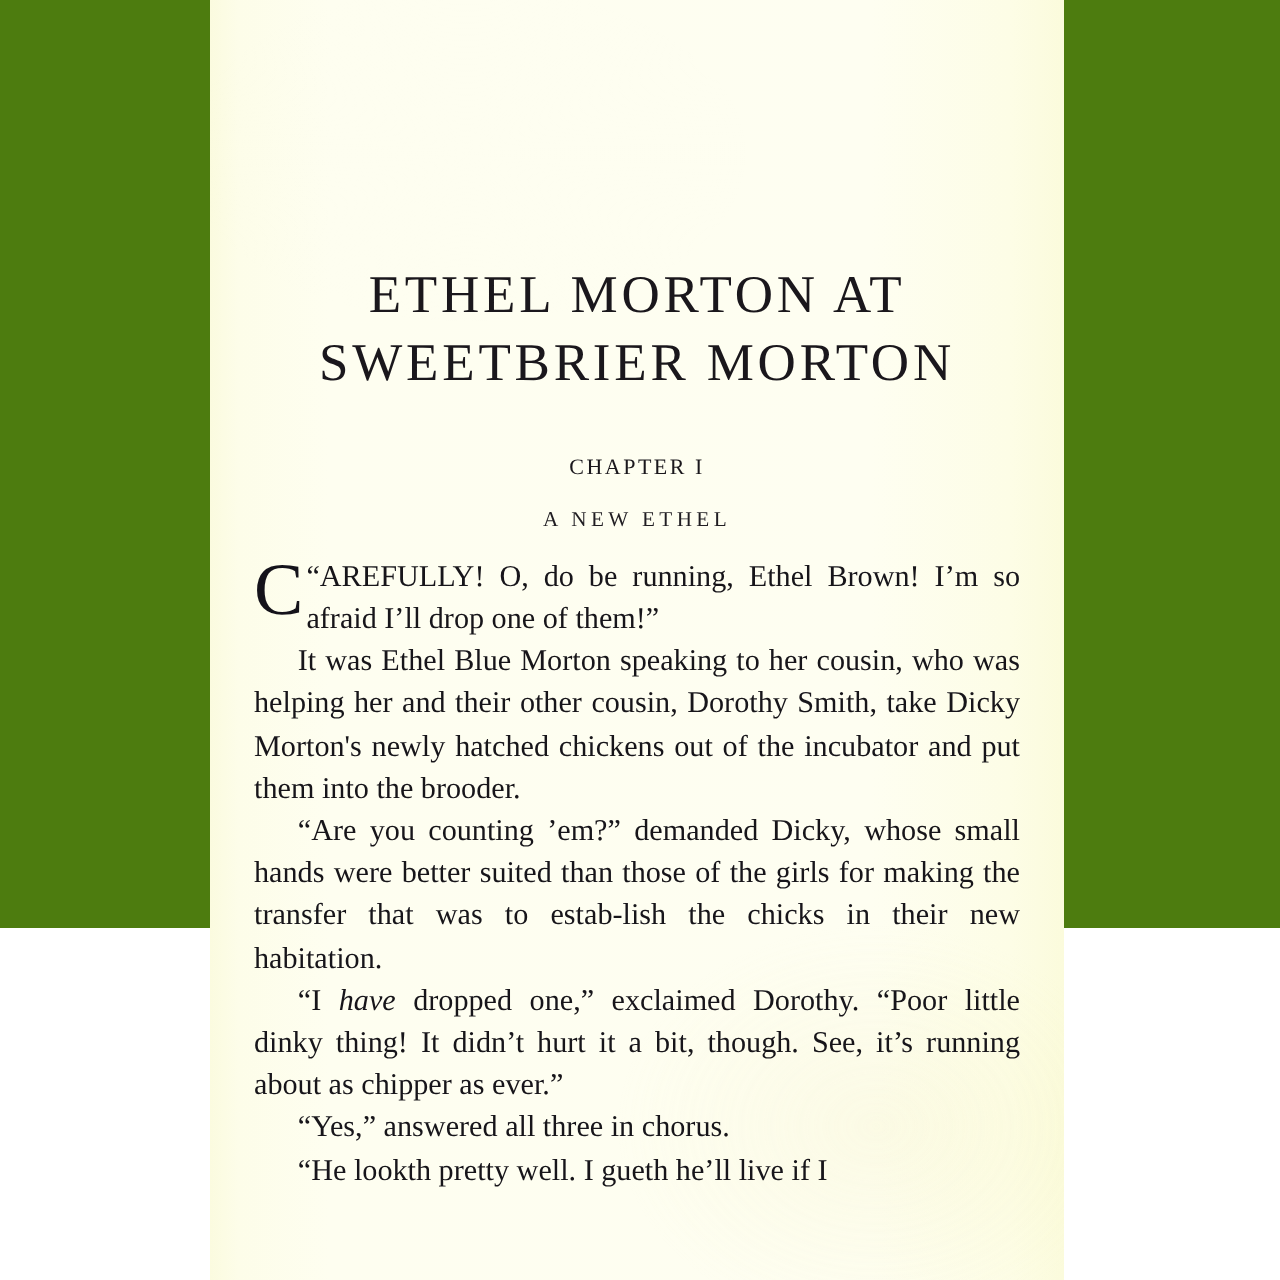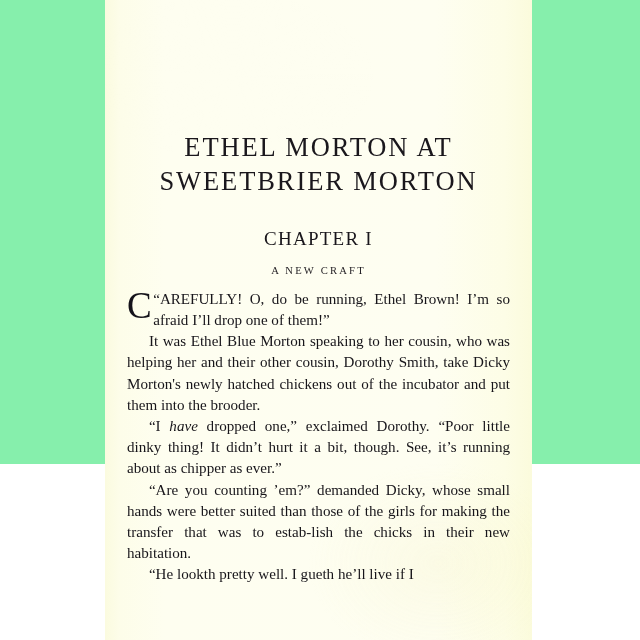--- a/index.html
+++ b/index.html
@@ -8,21 +8,21 @@
     width: 640px;
     height: 640px;
     overflow: hidden;
     background: #ffffff;
   }
 
   #scan-frame {
     position: relative;
     width: 640px;
     height: 464px;
-    background: #86efac;
+    background: #4d7c0f;
   }
 
   
   #page-leaf {
     position: absolute;
     left: 105px;
     top: 0;
     width: 427px;
     height: 640px;
     background: #fdfde8;
@@ -70,21 +70,21 @@
     letter-spacing: 1.9px;
     color: #1a171c;
   }
   .book-title .tline { display: block; white-space: nowrap; }
 
   
   .chapter-heading {
     margin: 0;
     padding-top: 29px;
     text-align: center;
-    font-size: 19px;
+    font-size: 11px;
     font-weight: 400;
     letter-spacing: 1.25px;
     color: #1a171c;
   }
 
   .chapter-subtitle {
     margin: 0;
     padding-top: 15px;
     text-align: center;
     font-size: 10.6px;
@@ -140,32 +140,33 @@
   <div id="page-leaf">
     <div id="text-column">
 
       <h1 class="book-title">
         <span class="tline">ETHEL MORTON AT</span>
         <span class="tline">SWEETBRIER MORTON</span>
       </h1>
 
       <h2 class="chapter-heading">CHAPTER I</h2>
 
-      <h3 class="chapter-subtitle">A NEW CRAFT</h3>
+      <h3 class="chapter-subtitle">A NEW ETHEL</h3>
 
       <div class="body-block">
 
         <p class="para opening"><span class="dropcap-quote">“</span><span class="dropcap">C</span><span>AREFULLY! O, do be running, Ethel Brown! I’m so afraid I’ll drop one of them!”</span></p>
 
         <p class="para">It was Ethel Blue Morton speaking to her cousin, who was helping her and their other cousin, Dorothy Smith, take Dicky Morton's newly hatched chickens out of the incubator and put them into the brooder.</p>
 
+        <p class="para">“Are you counting ’em?” demanded Dicky, whose small hands were better suited than those of the girls for making the transfer that was to estab-lish the chicks in their new habitation.</p>
+
         <p class="para"><span>“I </span><em>have</em><span> dropped one,” exclaimed Dorothy.</span> <span>“Poor little dinky thing! It didn’t hurt it a bit, though. See, it’s running about as chipper as ever.”</span></p>
 
-        <p class="para">“Are you counting ’em?” demanded Dicky, whose small hands were better suited than those of the girls for making the transfer that was to estab-lish the chicks in their new habitation.</p>
-
+        <p class="para">“Yes,” answered all three in chorus.</p>
 
 
         <p class="para">“He lookth pretty well. I gueth he’ll live if I</p>
 
       </div>
 
     </div>
   </div>
 </div>
 

